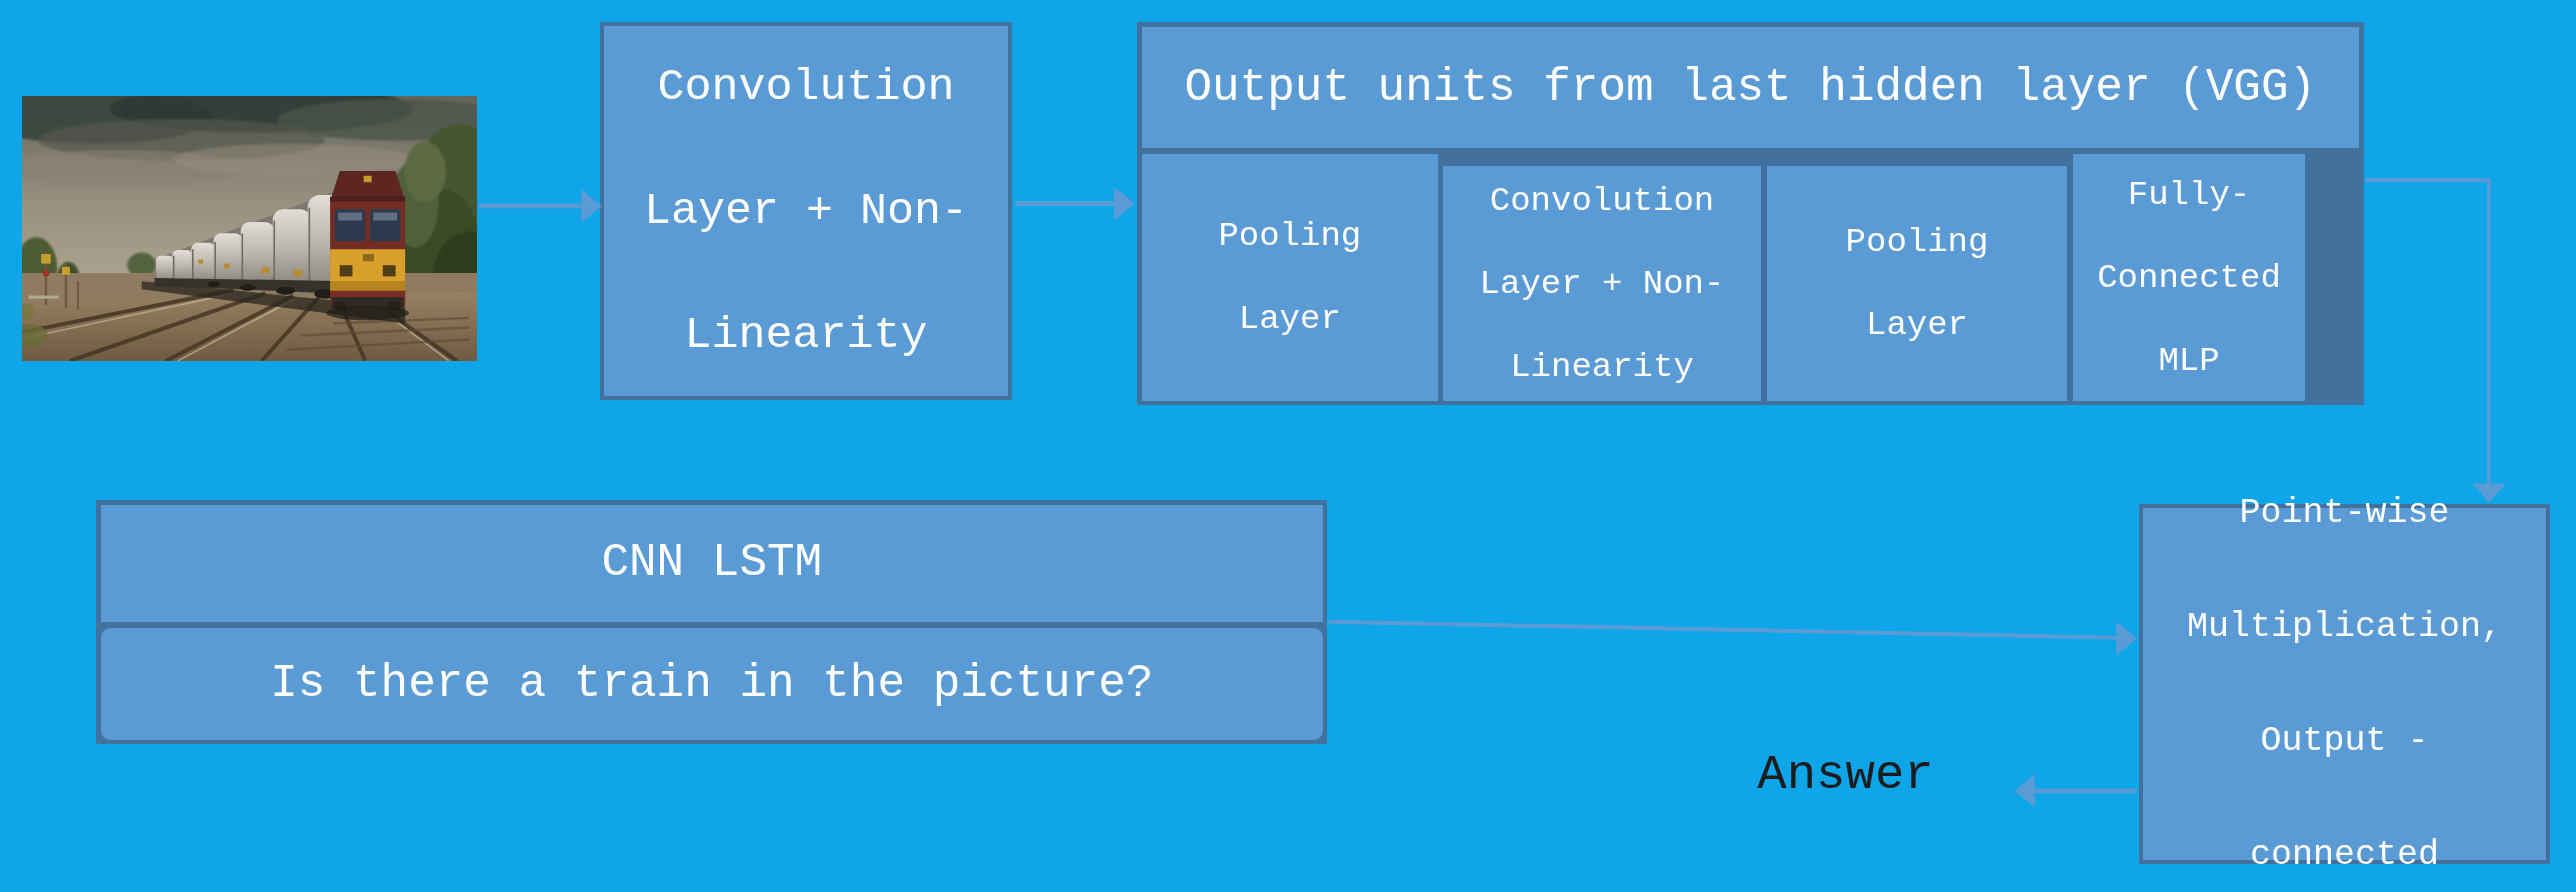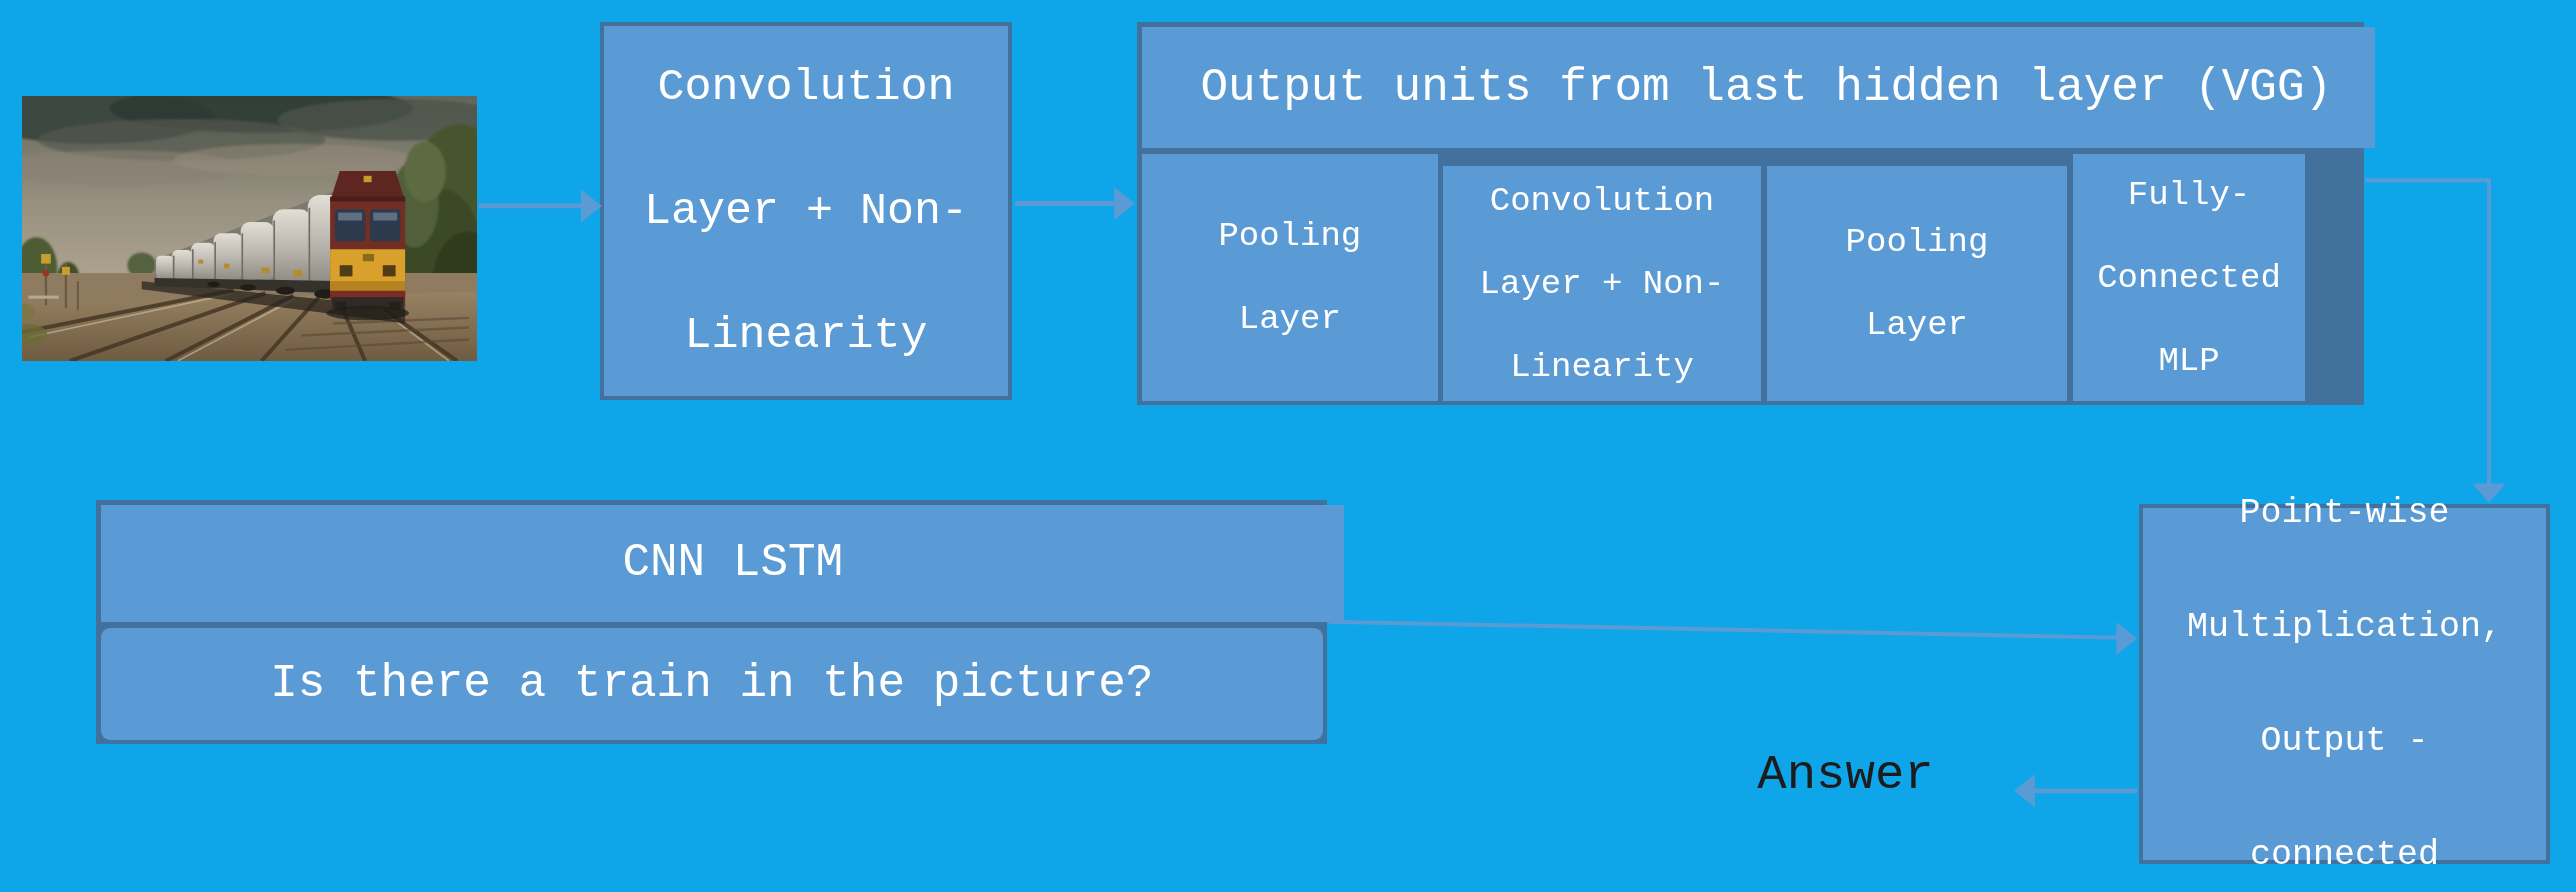--- a/index.html
+++ b/index.html
@@ -12,28 +12,28 @@
     color:#ffffff;display:flex;flex-direction:column;align-items:center;justify-content:center;
     text-align:center;
   }
   .panel{position:absolute;box-sizing:border-box;background:#41719c;}
   .panel .cell{
     position:absolute;background:#5b9bd5;color:#ffffff;display:flex;flex-direction:column;
     align-items:center;justify-content:center;text-align:center;
   }
   .conv-box{left:600px;top:22.3px;width:412px;height:378px;font-size:45px;row-gap:73px;}
   .vgg-panel{left:1137px;top:22.3px;width:1227px;height:383px;}
-  .vgg-header{left:4.8px;top:4.8px;width:1217px;height:121px;font-size:46px;padding-left:16px;}
+  .vgg-header{left:4.8px;top:4.8px;width:1217px;height:121px;font-size:46px;}
   .vgg-cell{font-size:34px;row-gap:45px;}
   .vgg-cell-1{left:4.8px;top:132px;width:296px;height:247px;}
   .vgg-cell-2{left:306px;top:144px;width:318px;height:235px;}
   .vgg-cell-3{left:630px;top:144px;width:300px;height:235px;}
   .vgg-cell-4{left:936px;top:132px;width:232px;height:247px;}
   .cnn-panel{left:96px;top:500px;width:1231px;height:244px;}
-  .cnn-title{left:4.8px;top:4.8px;width:1222px;height:117px;font-size:46px;padding-left:21px;}
+  .cnn-title{left:4.8px;top:4.8px;width:1222px;height:117px;font-size:46px;}
   .cnn-question{left:4.8px;top:128px;width:1222px;height:112px;font-size:46px;border-radius:9px;}
   .pointwise-box{left:2139px;top:504px;width:411px;height:360px;font-size:35px;row-gap:74px;border-width:4px;}
   .answer-label{
     position:absolute;left:1726px;top:747px;width:239px;text-align:center;
     font-size:49px;color:#1c1c1c;
   }
   .photo{position:absolute;left:22.3px;top:96px;width:455px;height:265px;}
   .connectors{position:absolute;left:0;top:0;width:2576px;height:893px;pointer-events:none;}
 </style>
 </head>

